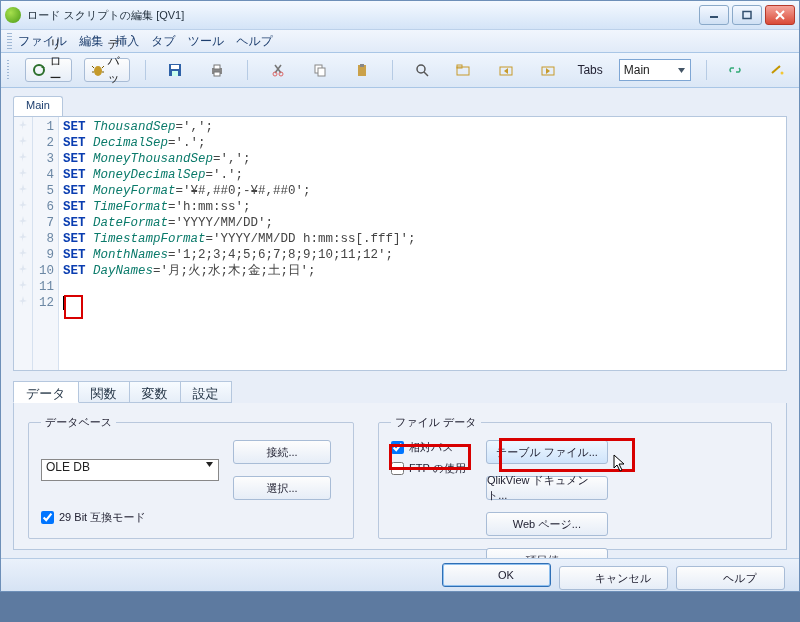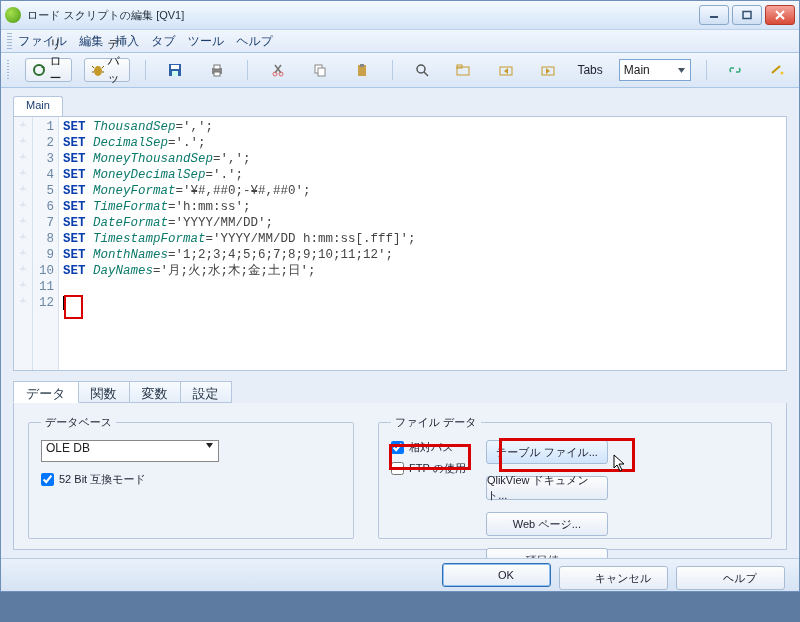--- a/index.html
+++ b/index.html
@@ -338,24 +338,28 @@
         <legend>データベース</legend>
         <div class="row-flex">
           <div class="combo">
             <span>OLE DB</span>
             <span class="dd" style="margin-left:auto;">
                 <svg width="9" height="9">
                   <path d="M1 2 L8 2 L4.5 7 Z" fill="#222"></path>
                 </svg>
               </span>
           </div>
+          <div class="col-flex">
+            <div class="button">接続...</div>
+            <div class="button">選択...</div>
+          </div>
         </div>
         <label class="chk" style="margin-top:10px;display:flex;">
           <input type="checkbox" checked="" style="">
-          <span>52 Bit 互換モード</span>
+          <span>29 Bit 互換モード</span>
         </label>
       </fieldset>
 
       <fieldset class="fs-file">
         <legend>ファイル データ</legend>
         <div style="display:flex;gap:20px;">
           <div class="col-flex">
             <label class="chk">
               <input type="checkbox" checked="" style="">
               <span>相対パス</span>

